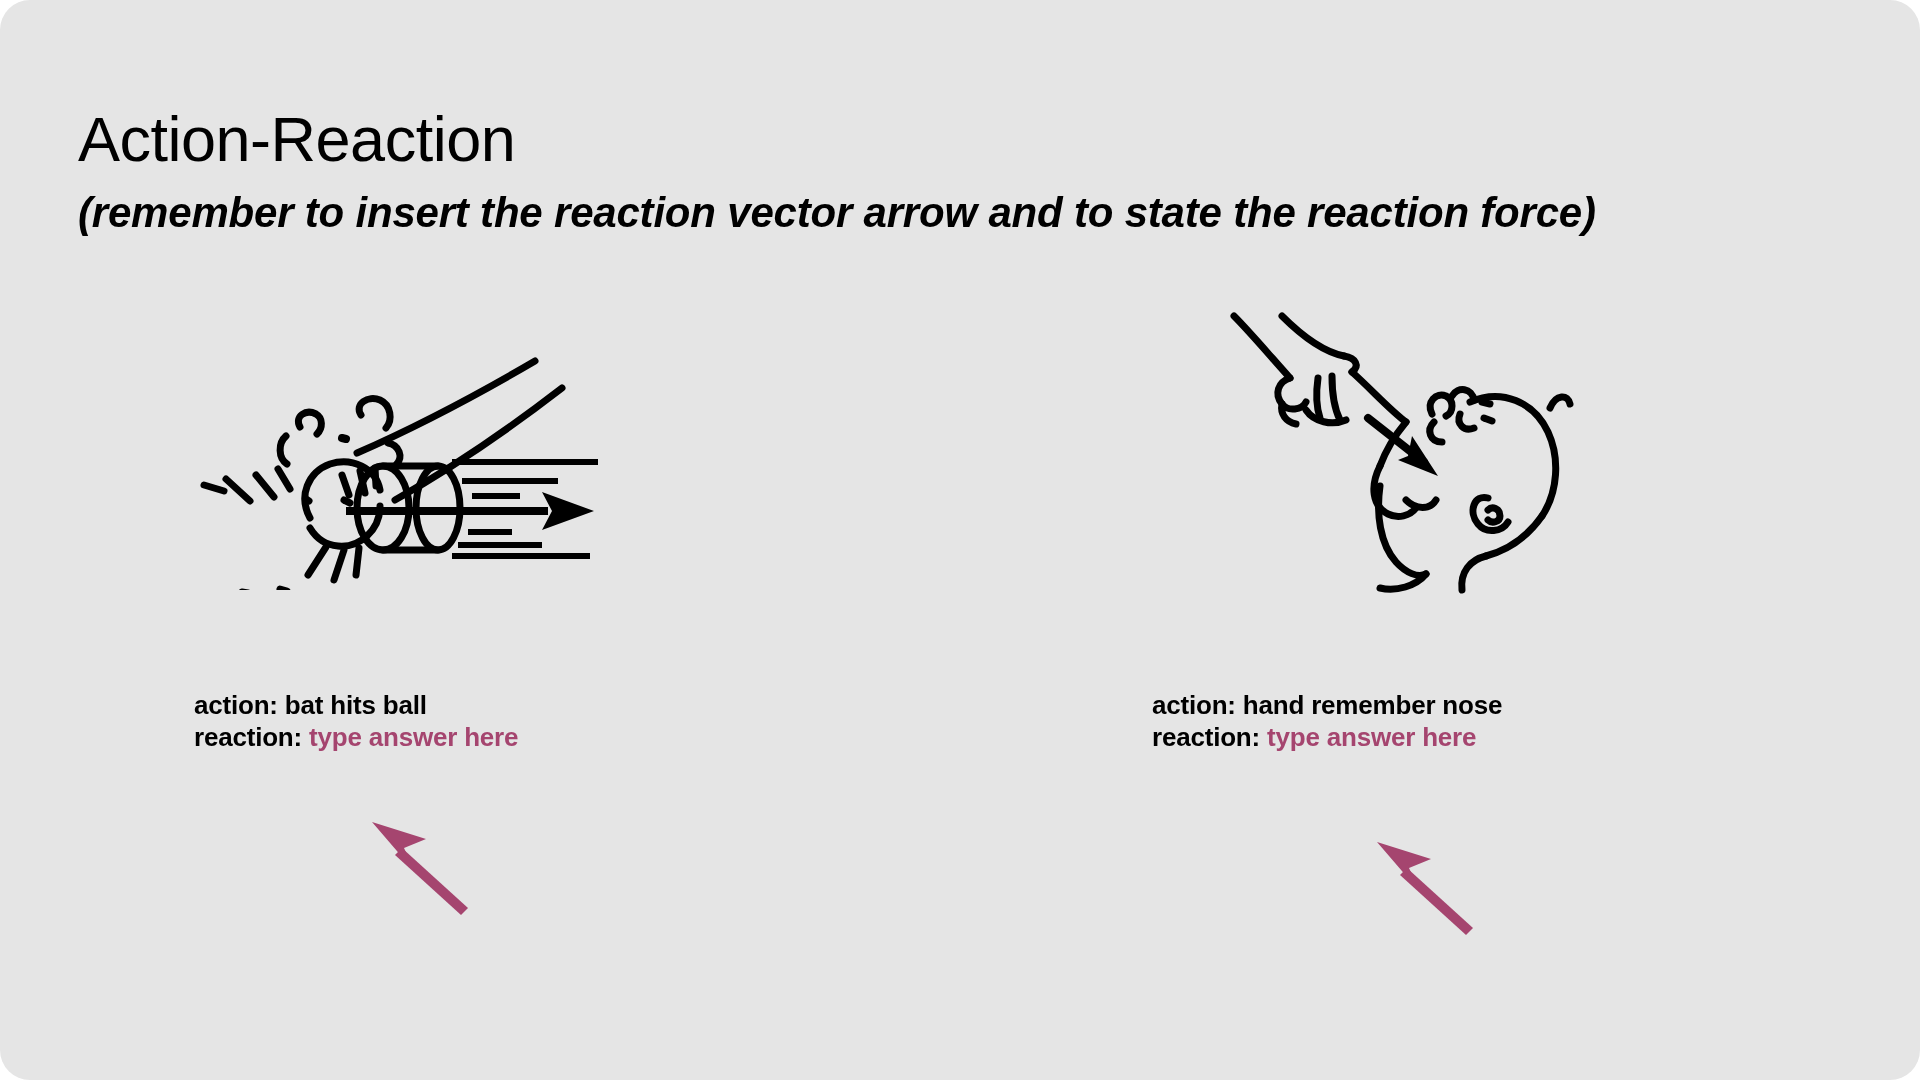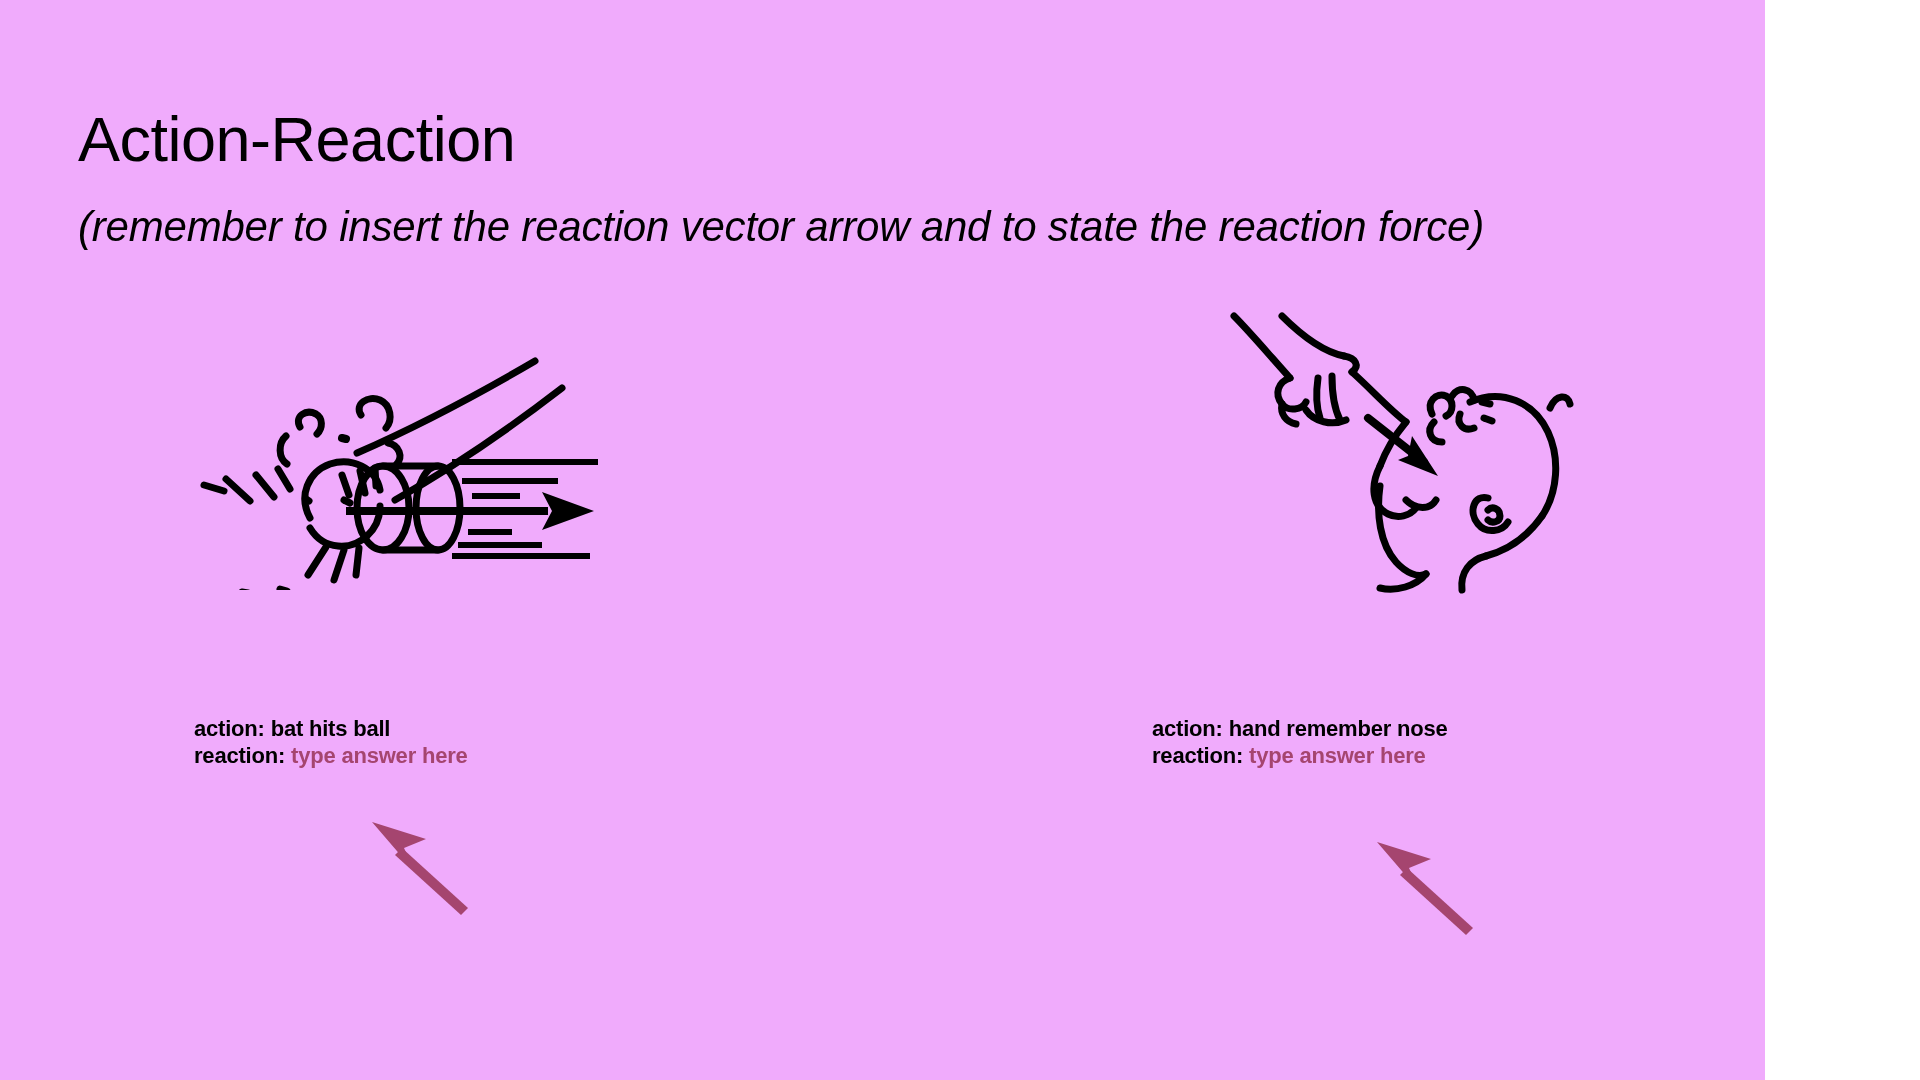--- a/index.html
+++ b/index.html
@@ -10,76 +10,75 @@
   body {
     width: 1920px;
     height: 1080px;
     overflow: hidden;
     font-family: "Liberation Sans", sans-serif;
     -webkit-font-smoothing: antialiased;
   }
 
   #slide {
     position: relative;
-    width: 1765px;
+    width: 1920px;
     height: 1080px;
-    background: #f0abfc;
+    background: #e5e5e5;
+    border-radius: 30px;
   }
 
   
   .title {
     position: absolute;
     left: 78px;
     top: 108px;
     font-size: 63px;
     line-height: 1.0;
     font-weight: 400;
     color: #000000;
     letter-spacing: -0.5px;
     white-space: nowrap;
   }
   .subtitle {
     position: absolute;
     left: 78px;
     top: 192px;
     font-size: 42px;
     line-height: 1.0;
-    font-weight: 400;
+    font-weight: 700;
     font-style: italic;
     color: #000000;
     letter-spacing: -0.2px;
     white-space: nowrap;
-    margin-top: 14px;
   }
 
   
   .panel {
     position: absolute;
   }
   #panel-left  { left: 150px;  top: 330px; width: 640px; height: 620px; }
   #panel-right { left: 1120px; top: 310px; width: 640px; height: 640px; }
 
   .figure {
     position: absolute;
     left: 0;
     top: 0;
   }
   #figure-bat  { left: 40px;  top: 10px; }
   #figure-nose { left: 100px; top: 0px; }
 
   
   .caption {
     position: absolute;
-    font-size: 22px;
+    font-size: 26px;
     font-weight: bold;
     color: #000000;
     line-height: 1.22;
     white-space: nowrap;
     letter-spacing: -0.2px;
-    margin-top: 26px;
   }
   #caption-left  { left: 44px; top: 360px; }
   #caption-right { left: 32px; top: 380px; }
 
   .answer-blank {
     color: #a5456f;
     text-align: right;
   }
 
   

